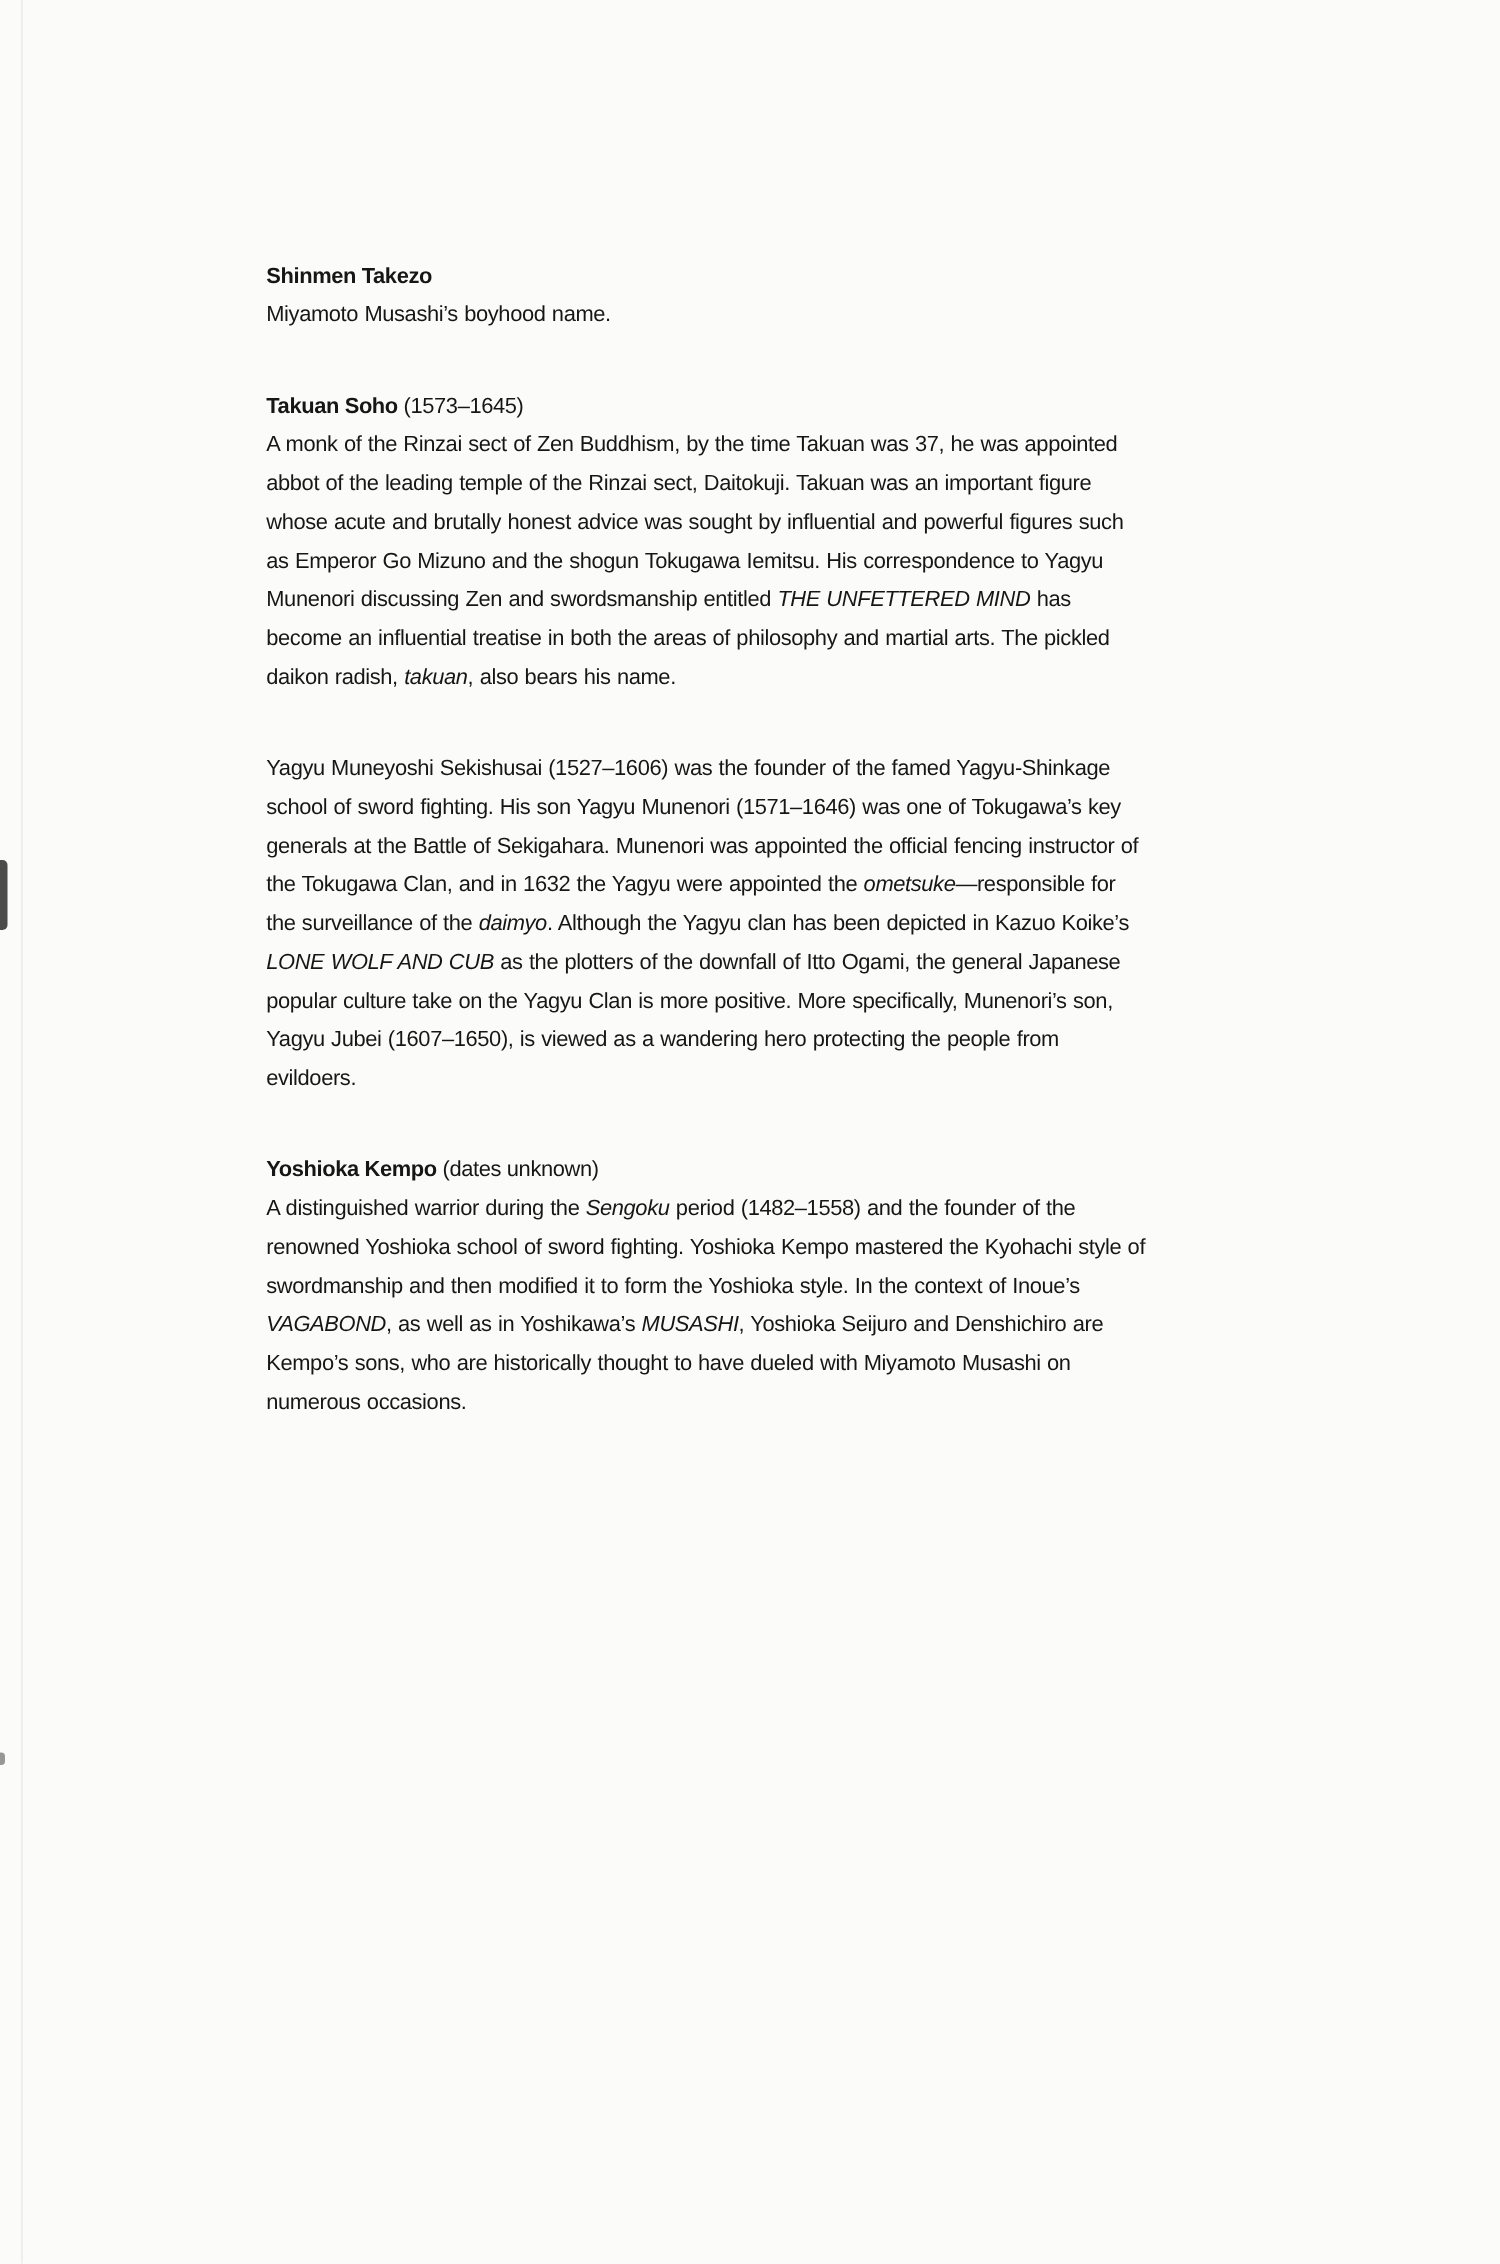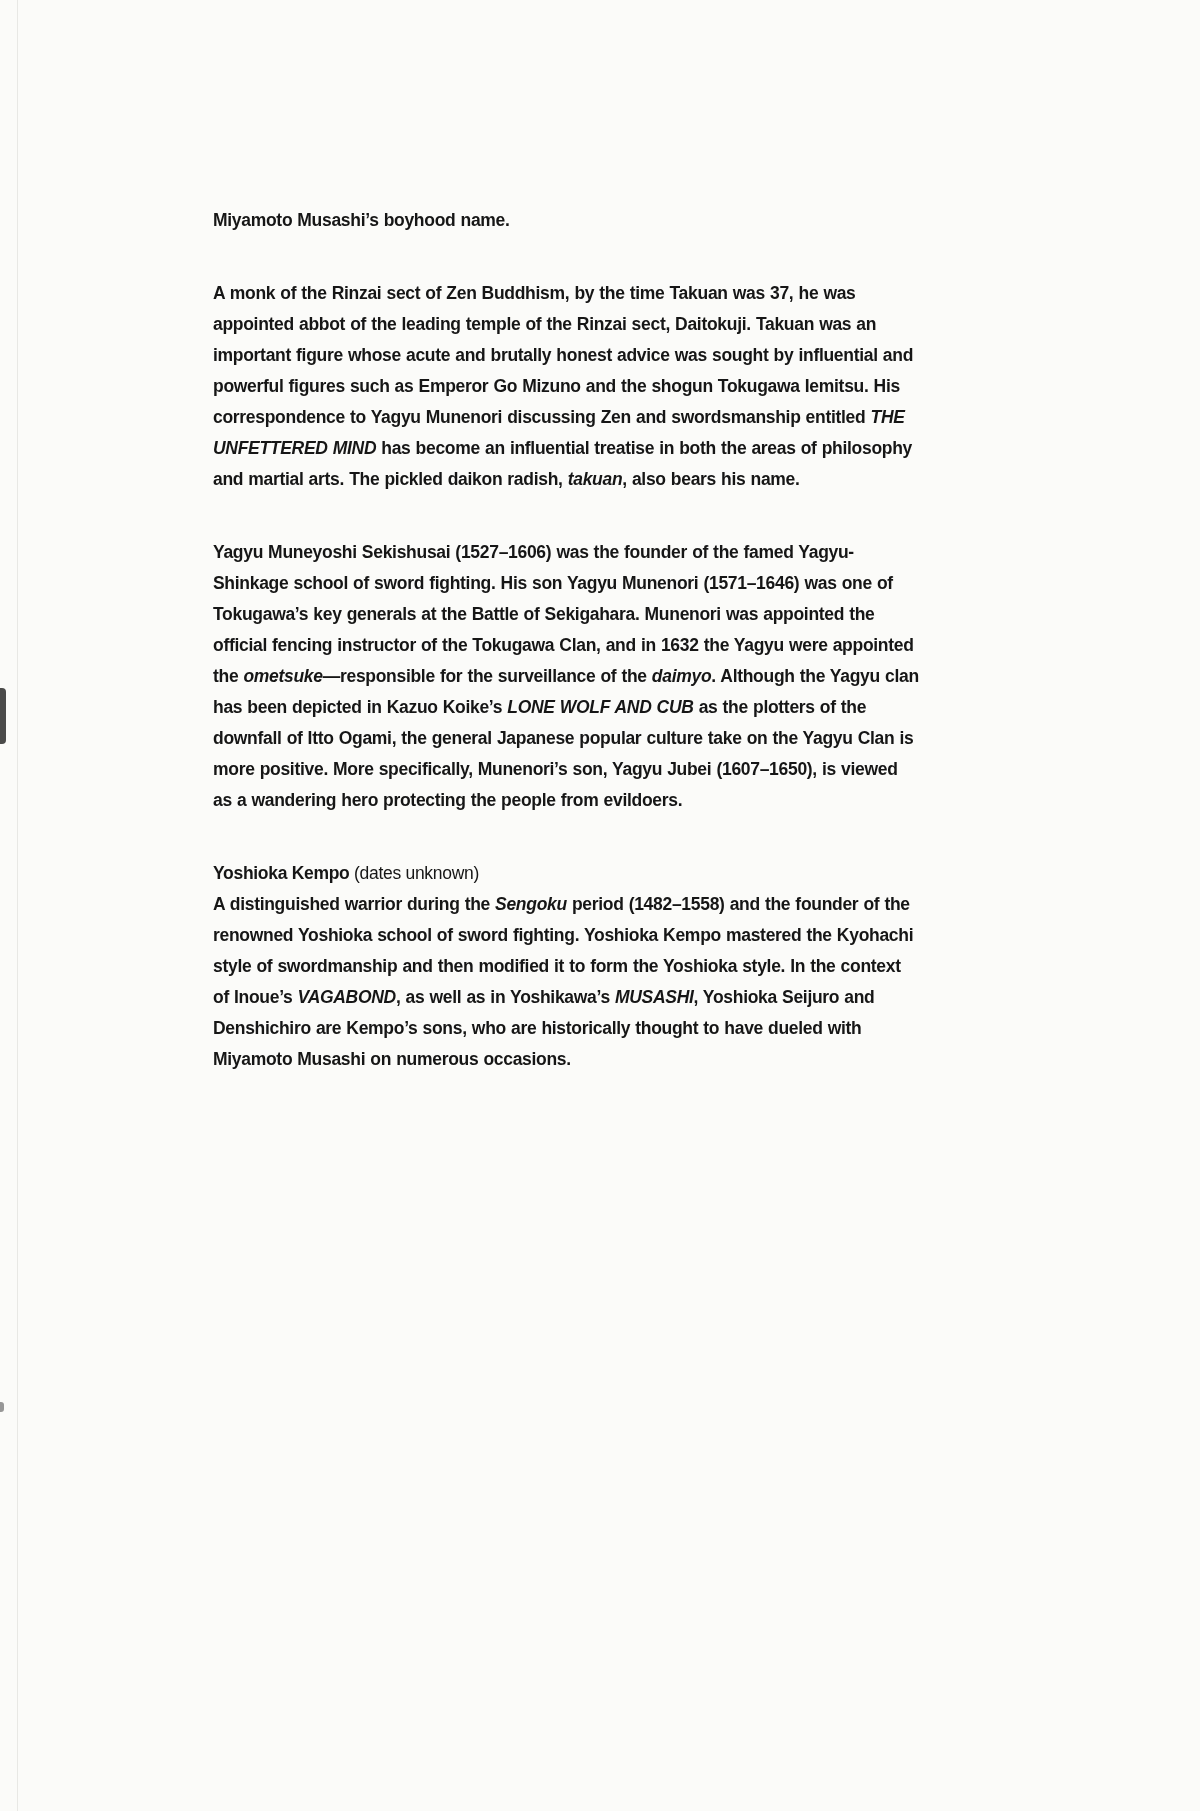--- a/index.html
+++ b/index.html
@@ -61,39 +61,40 @@
   }
   .section-heading .term-name {
     font-weight: bold;
   }
   .section-body {
     margin: 0;
     font-size: 17.5px;
     line-height: 31px;
     letter-spacing: -0.3px;
     word-spacing: 0.5px;
-    font-weight: bold;
   }
   .section-body .run-italic {
     font-style: italic;
     text-align: center;
   }
 </style>
 </head>
 <body>
 
 <div class="scan-edge"></div>
 <div class="scan-smudge"></div>
 <div class="scan-smudge-2"></div>
 
 <main class="glossary">
     <section class="glossary-section">
+      <h3 class="section-heading"><span class="term-name">Shinmen Takezo</span></h3>
       <p class="section-body"><span class="run-regular">Miyamoto Musashi’s boyhood name.</span></p>
     </section>
     <section class="glossary-section">
+      <h3 class="section-heading"><span class="term-name">Takuan Soho</span><span class="term-qualifier"> (1573–1645)</span></h3>
       <p class="section-body"><span class="run-regular">A monk of the Rinzai sect of Zen Buddhism, by the time Takuan was 37, he was appointed abbot of the leading temple of the Rinzai sect, Daitokuji. Takuan was an important figure whose acute and brutally honest advice was sought by influential and powerful figures such as Emperor Go Mizuno and the shogun Tokugawa Iemitsu. His correspondence to Yagyu Munenori discussing Zen and swordsmanship entitled </span><span class="run-italic">THE UNFETTERED MIND</span><span class="run-regular"> has become an influential treatise in both the areas of philosophy and martial arts. The pickled daikon radish, </span><span class="run-italic">takuan</span><span class="run-regular">, also bears his name.</span></p>
     </section>
     <section class="glossary-section">
       <p class="section-body"><span class="run-regular">Yagyu Muneyoshi Sekishusai (1527–1606) was the founder of the famed Yagyu-Shinkage school of sword fighting. His son Yagyu Munenori (1571–1646) was one of Tokugawa’s key generals at the Battle of Sekigahara. Munenori was appointed the official fencing instructor of the Tokugawa Clan, and in 1632 the Yagyu were appointed the </span><span class="run-italic">ometsuke</span><span class="run-regular">—responsible for the surveillance of the </span><span class="run-italic">daimyo</span><span class="run-regular">. Although the Yagyu clan has been depicted in Kazuo Koike’s </span><span class="run-italic">LONE WOLF AND CUB</span><span class="run-regular"> as the plotters of the downfall of Itto Ogami, the general Japanese popular culture take on the Yagyu Clan is more positive. More specifically, Munenori’s son, Yagyu Jubei (1607–1650), is viewed as a wandering hero protecting the people from evildoers.</span></p>
     </section>
     <section class="glossary-section">
       <h3 class="section-heading"><span class="term-name">Yoshioka Kempo</span><span class="term-qualifier"> (dates unknown)</span></h3>
       <p class="section-body"><span class="run-regular">A distinguished warrior during the </span><span class="run-italic">Sengoku</span><span class="run-regular"> period (1482–1558) and the founder of the renowned Yoshioka school of sword fighting. Yoshioka Kempo mastered the Kyohachi style of swordmanship and then modified it to form the Yoshioka style. In the context of Inoue’s </span><span class="run-italic">VAGABOND</span><span class="run-regular">, as well as in Yoshikawa’s </span><span class="run-italic">MUSASHI</span><span class="run-regular">, Yoshioka Seijuro and Denshichiro are Kempo’s sons, who are historically thought to have dueled with Miyamoto Musashi on numerous occasions.</span></p>
     </section>
   </main>

